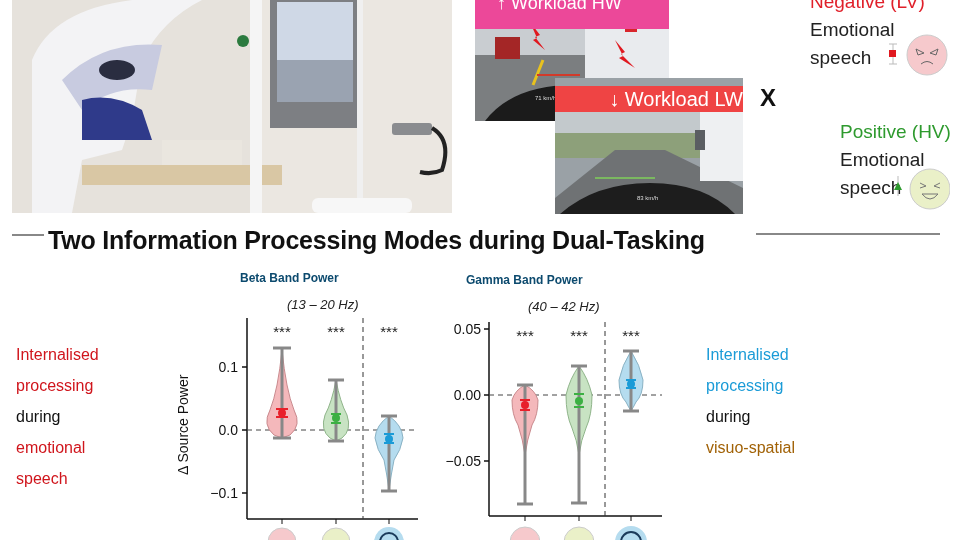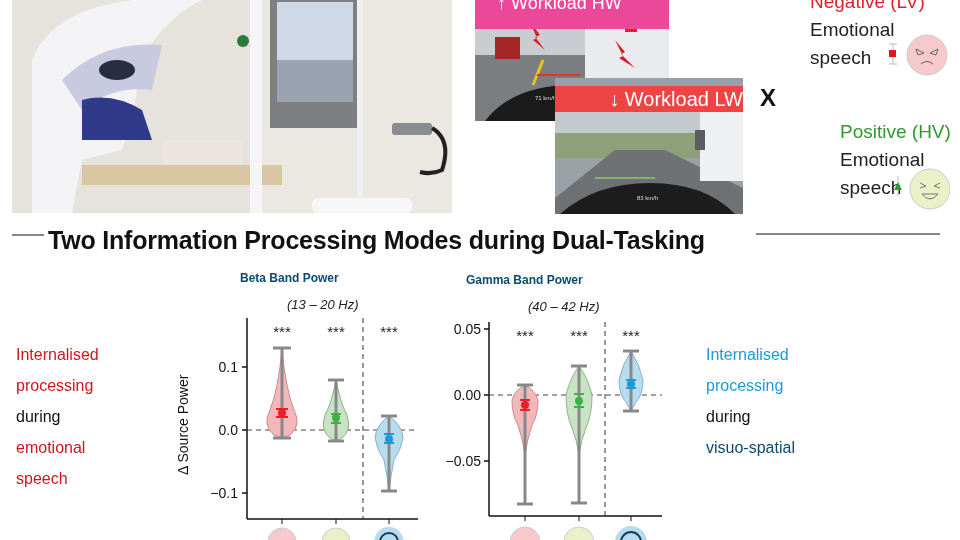--- a/index.html
+++ b/index.html
@@ -117,21 +117,21 @@
   <div style="color:#d0151c">processing</div>
   <div style="color:#111">during</div>
   <div style="color:#d0151c">emotional</div>
   <div style="color:#d0151c">speech</div>
 </div>
 
 <div class="abs side-text" style="left:706px;top:339px;">
   <div style="color:#1a9bd7">Internalised</div>
   <div style="color:#1a9bd7">processing</div>
   <div style="color:#111">during</div>
-  <div style="color:#0c4a6e">visuo-spatial</div>
+  <div style="color:#a16207">visuo-spatial</div>
 </div>
 
 <div class="abs chart-title" style="left:240px;top:271px;">Beta Band Power</div>
 <div class="abs chart-sub" style="left:287px;top:297px;">(13 – 20 Hz)</div>
 
 <svg class="abs" style="left:170px;top:310px" width="260" height="230">
 
   <line x1="77" y1="8" x2="77" y2="209" stroke="#111" stroke-width="1.5"></line>
   <line x1="77" y1="209" x2="248" y2="209" stroke="#111" stroke-width="1.5"></line>
 

